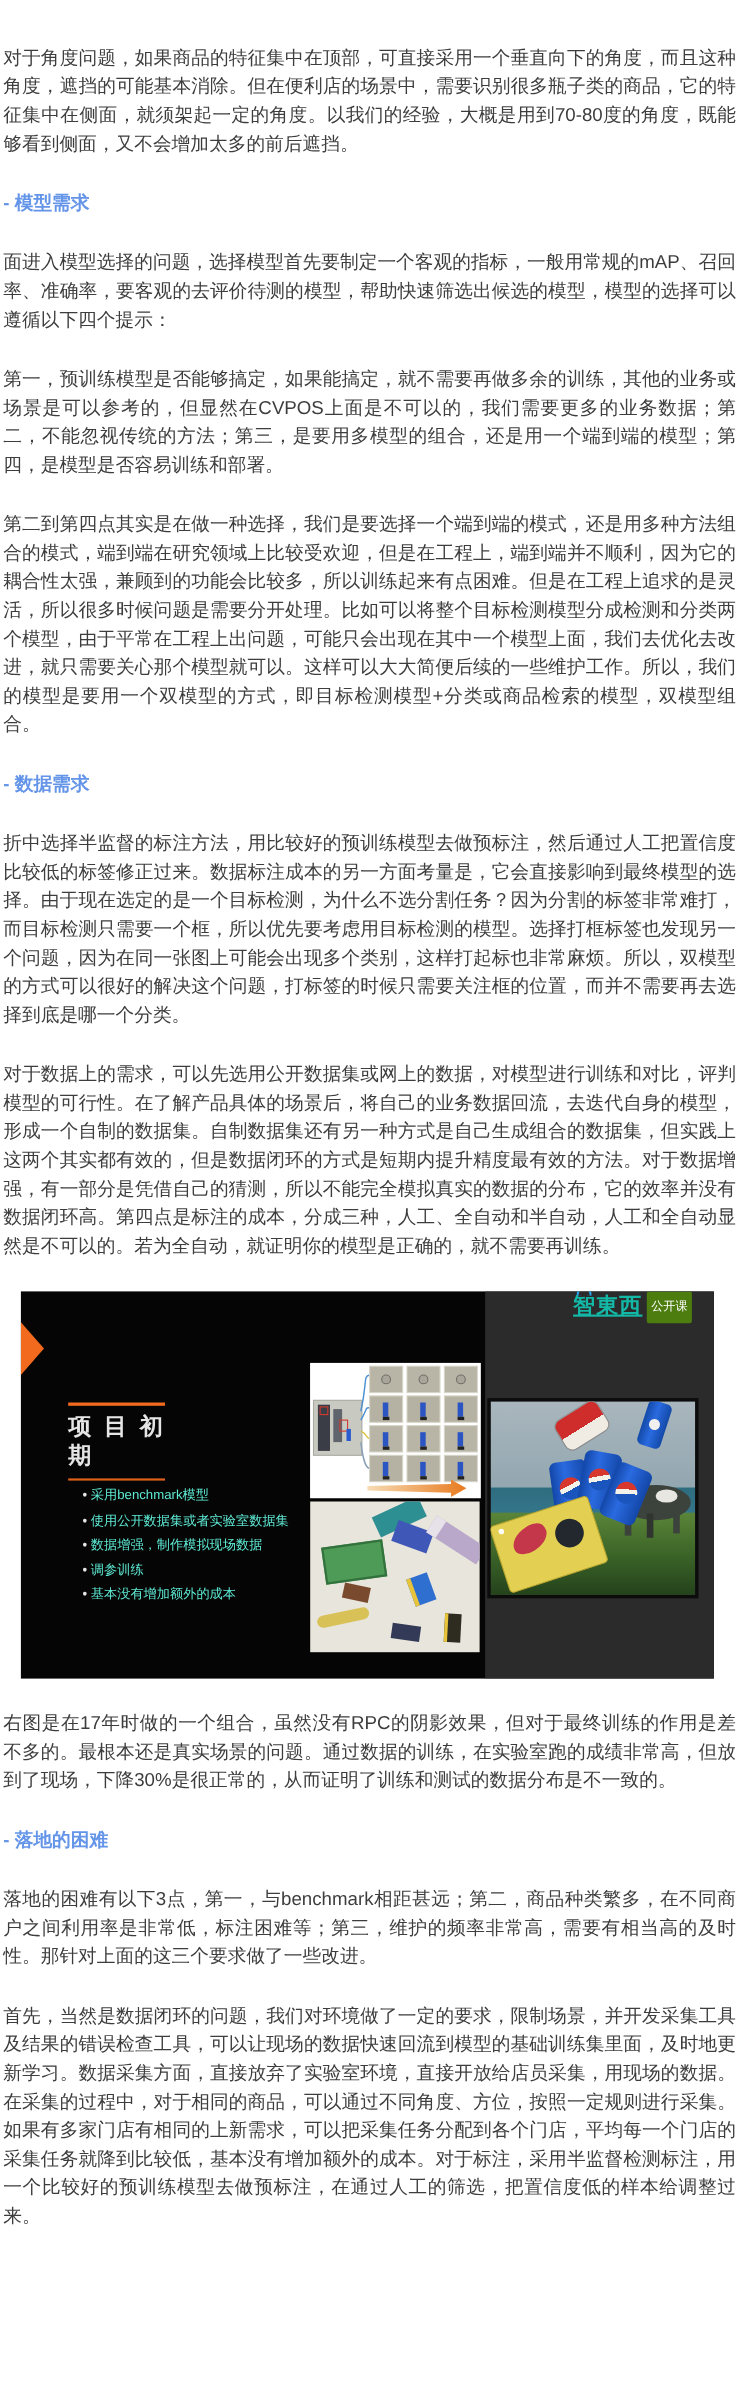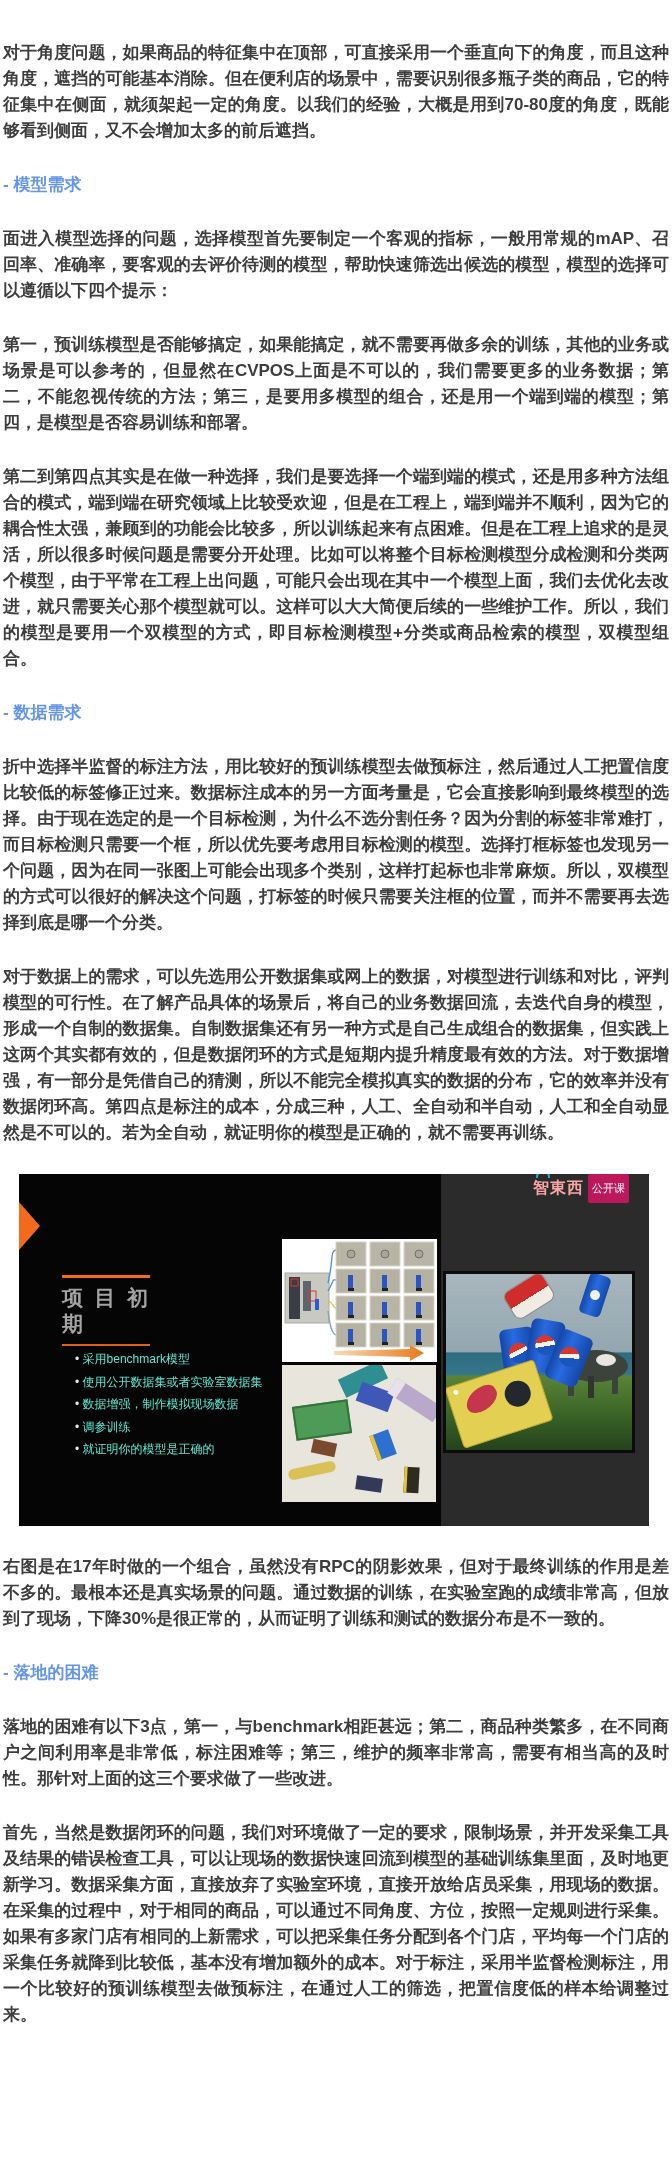--- a/index.html
+++ b/index.html
@@ -5,21 +5,21 @@
   html,body { margin:0; padding:0; background:#ffffff; }
   body {
     width:672px; height:2168px; overflow:hidden;
     font-family:"Liberation Sans","DejaVu Sans",sans-serif;
   }
   .article {
     padding:12px 3px 0 3px;
     font-size:17px; line-height:26px; color:#3d3d3d;
     text-align:justify;
   }
-  .article p { margin:28px 0;font-weight:bold; }
+  .article p { margin:28px 0; }
   .article h3 {
     margin:12px 0; font-size:17px; line-height:26px;
     color:#6495e8; font-weight:bold;
   }
   
   .slide {
     position:relative; margin:28px 0 28px 16px;
     width:630px; height:352px; background:#050505; overflow:hidden;
   }
   .slide .gray-panel {
@@ -34,38 +34,39 @@
   }
   .slide .slide-title {
     position:absolute; left:38px; top:32px; width:470px;
     color:#f5f5f5; font-size:27px; font-weight:bold; letter-spacing:1px;
   }
   .slide .logo {
     position:absolute; top:5px; right:20px; height:18px;
     display:flex; align-items:center;
   }
   .slide .logo .brand {
-    position:relative; color:#fca5a5; font-weight:bold; font-size:16px;
+    position:relative; color:#14b8a6; font-weight:bold; font-size:20px;
     letter-spacing:1px;
+    text-decoration:underline;
   }
   .slide .logo .wifi {
     position:absolute; top:-5px; left:3px; width:10px; height:6px;
     border:2px solid #2aa3e8; border-bottom:none;
     border-radius:10px 10px 0 0;
   }
   .slide .logo .badge {
-    margin-left:4px; background:#be185d; color:#ffffff;
+    margin-left:4px; background:#4d7c0f; color:#ffffff;
     font-size:11px; padding:1px 4px 2px 4px; border-radius:2px;
   }
   .slide .proj {
     position:absolute; left:43px; top:101px; width:88px;
   }
   .slide .proj .line-top { border-top:3px solid #f26a1d; margin-bottom:7px; }
   .slide .proj .line-bottom { border-top:2px solid #e0601a; margin-top:7px; }
-  .slide .proj .proj-title { color:#a3a3a3; font-size:21px; font-weight:bold; letter-spacing:2px; }
+  .slide .proj .proj-title { color:#e5e5e5; font-size:21px; font-weight:bold; letter-spacing:2px; }
   .slide ul.bullets {
     position:absolute; left:40px; top:158px; width:215px;
     margin:16px; padding:0; list-style:none;
     color:#5eead4; font-size:12px; line-height:22.5px;
   }
   .slide ul.bullets li::before { content:"• "; color:#e6e6e6; }
   .fig-grid { position:absolute; left:263px; top:65px; width:155px; height:123px; background:#ffffff; }
   .fig-lab {
     position:absolute; left:263px; top:191px; width:154px; height:137px;
     background:#e8e5dc; overflow:hidden;
@@ -150,21 +151,21 @@
       <div class="line-top"></div>
       <div class="proj-title">项目初期</div>
       <div class="line-bottom"></div>
     </div>
 
     <ul class="bullets">
       <li>采用benchmark模型</li>
       <li>使用公开数据集或者实验室数据集</li>
       <li>数据增强，制作模拟现场数据</li>
       <li>调参训练</li>
-      <li>就证明你的模型是正确的</li>
+      <li>基本没有增加额外的成本</li>
     </ul>
 
     <div class="fig-grid">
       <svg width="155" height="123" viewBox="0 0 155 123">
         <defs>
           <linearGradient id="ag" x1="0" y1="0" x2="1" y2="0">
             <stop offset="0" stop-color="#f7dcb4"></stop>
               <stop offset="1" stop-color="#e87a1e"></stop>
           </linearGradient>
         </defs>

